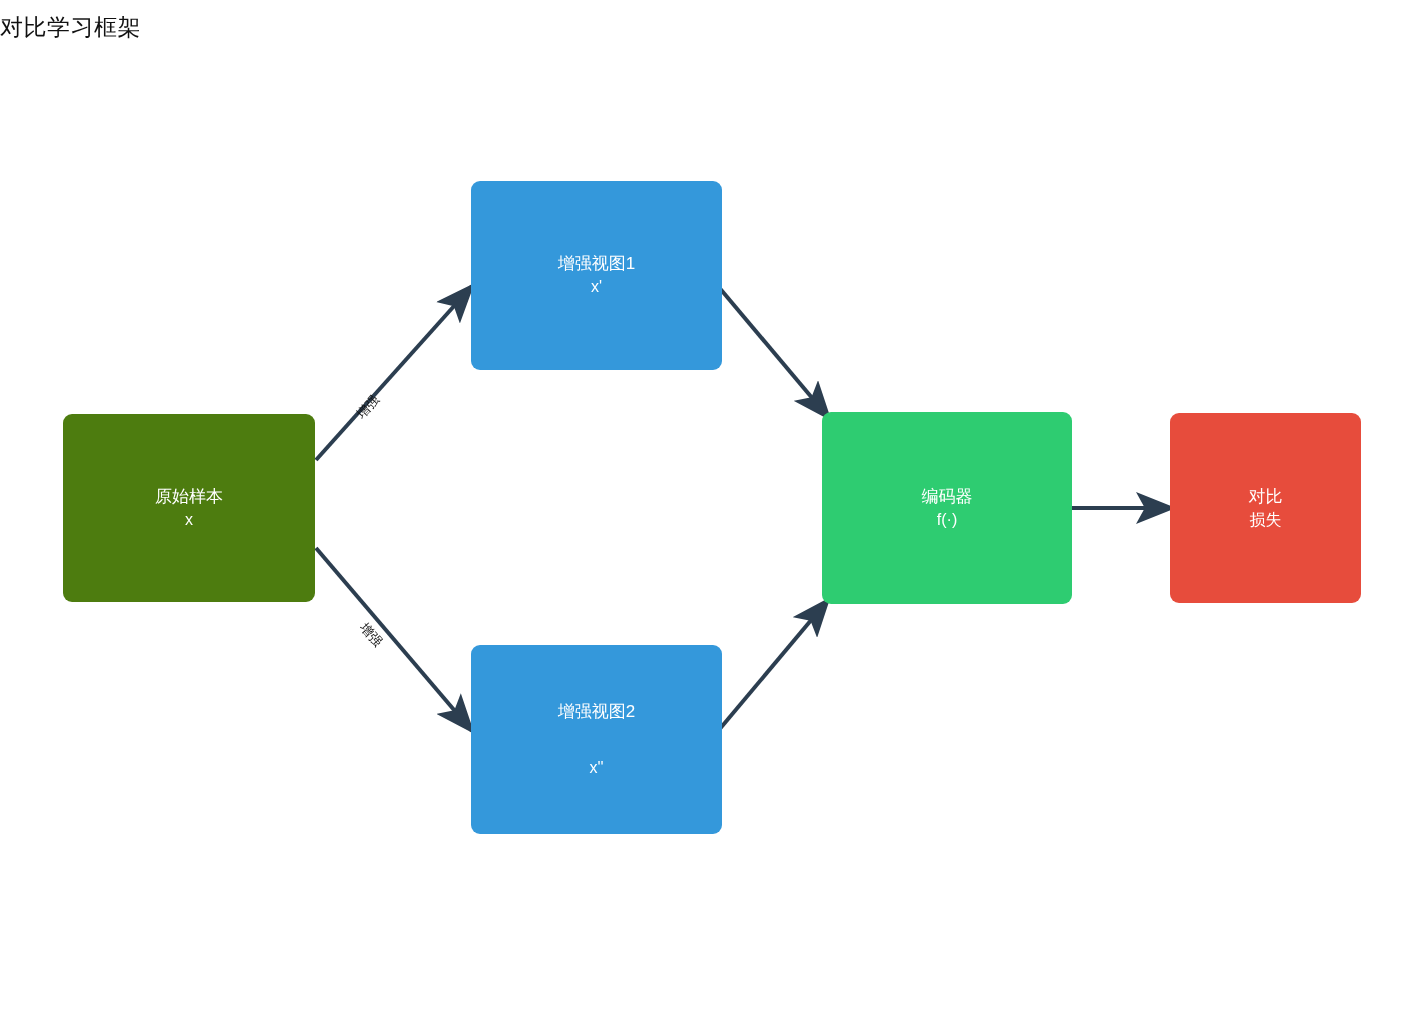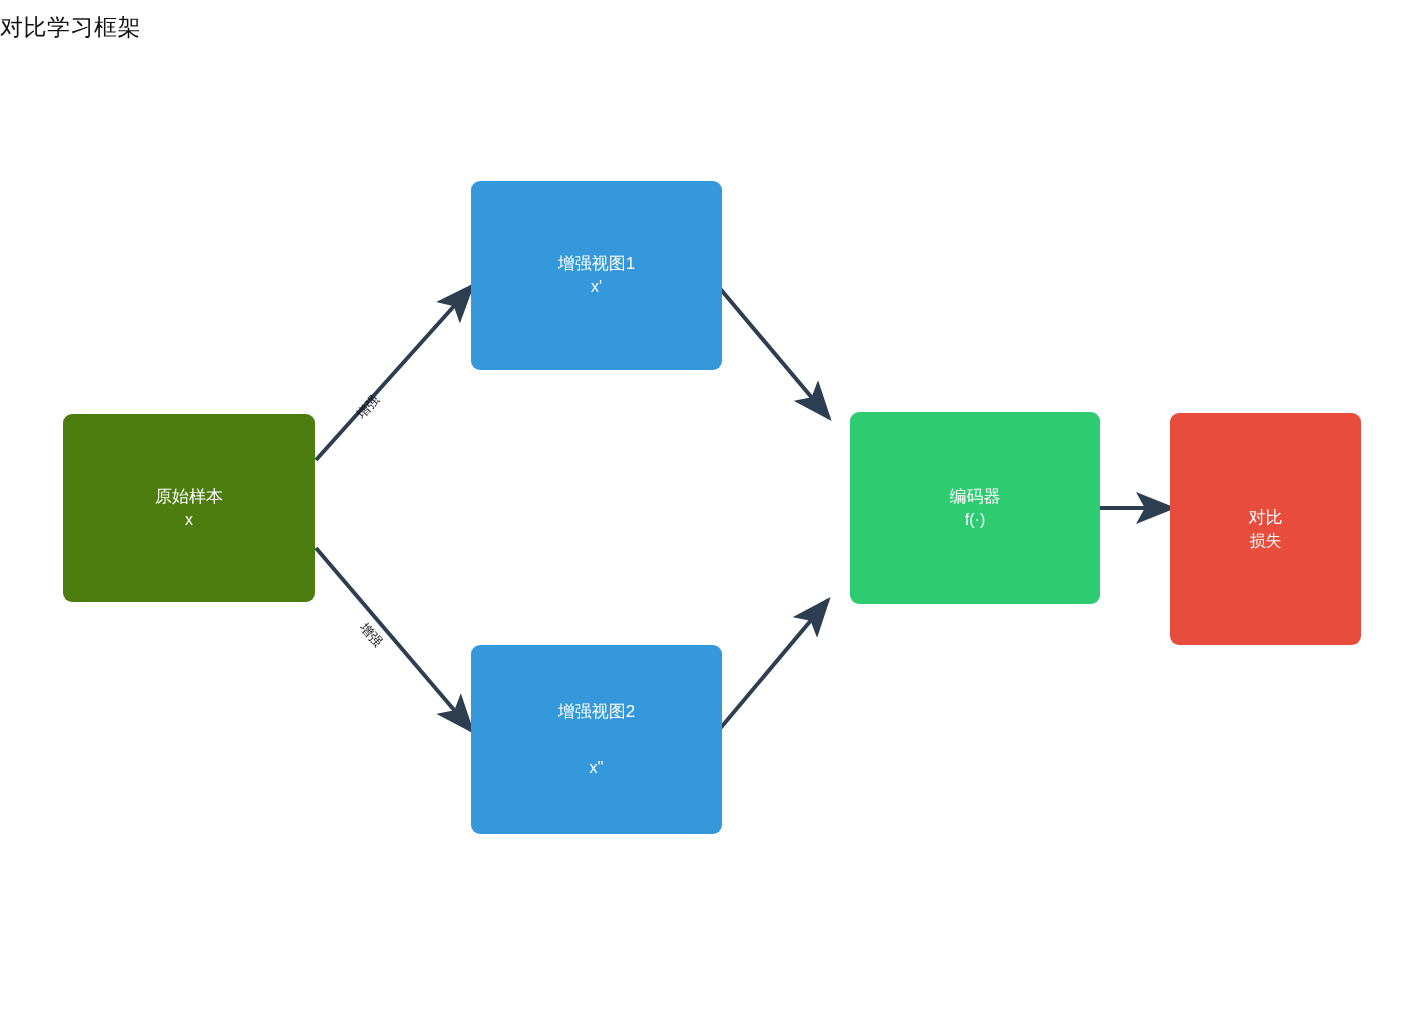--- a/index.html
+++ b/index.html
@@ -48,22 +48,22 @@
   }
   .node .l1 {
     font-size: 17px;
   }
   .node .l2 {
     font-size: 16px;
   }
   .node-sample   { left: 63px;   top: 414px; width: 252px; height: 188px; background: #4d7c0f; }
   .node-view1    { left: 471px;  top: 181px; width: 251px; height: 189px; background: #3498db; }
   .node-view2    { left: 471px;  top: 645px; width: 251px; height: 189px; background: #3498db; gap: 33px; }
-  .node-encoder  { left: 822px;  top: 412px; width: 250px; height: 192px; background: #2ecc71; margin-left: 28px; }
-  .node-loss     { left: 1170px; top: 413px; width: 191px; height: 232px; background: #e74c3c; }
+  .node-encoder  { left: 822px;  top: 412px; width: 250px; height: 192px; background: #2ecc71; }
+  .node-loss     { left: 1170px; top: 413px; width: 191px; height: 190px; background: #e74c3c; }
 
   .edge-label {
     position: absolute;
     font-size: 13px;
     color: #111111;
     white-space: nowrap;
     transform-origin: 50% 50%;
   }
   .edge-label-aug1 { left: 355px; top: 398px; transform: rotate(-48deg); }
   .edge-label-aug2 { left: 358px; top: 626px; transform: rotate(49deg); }

